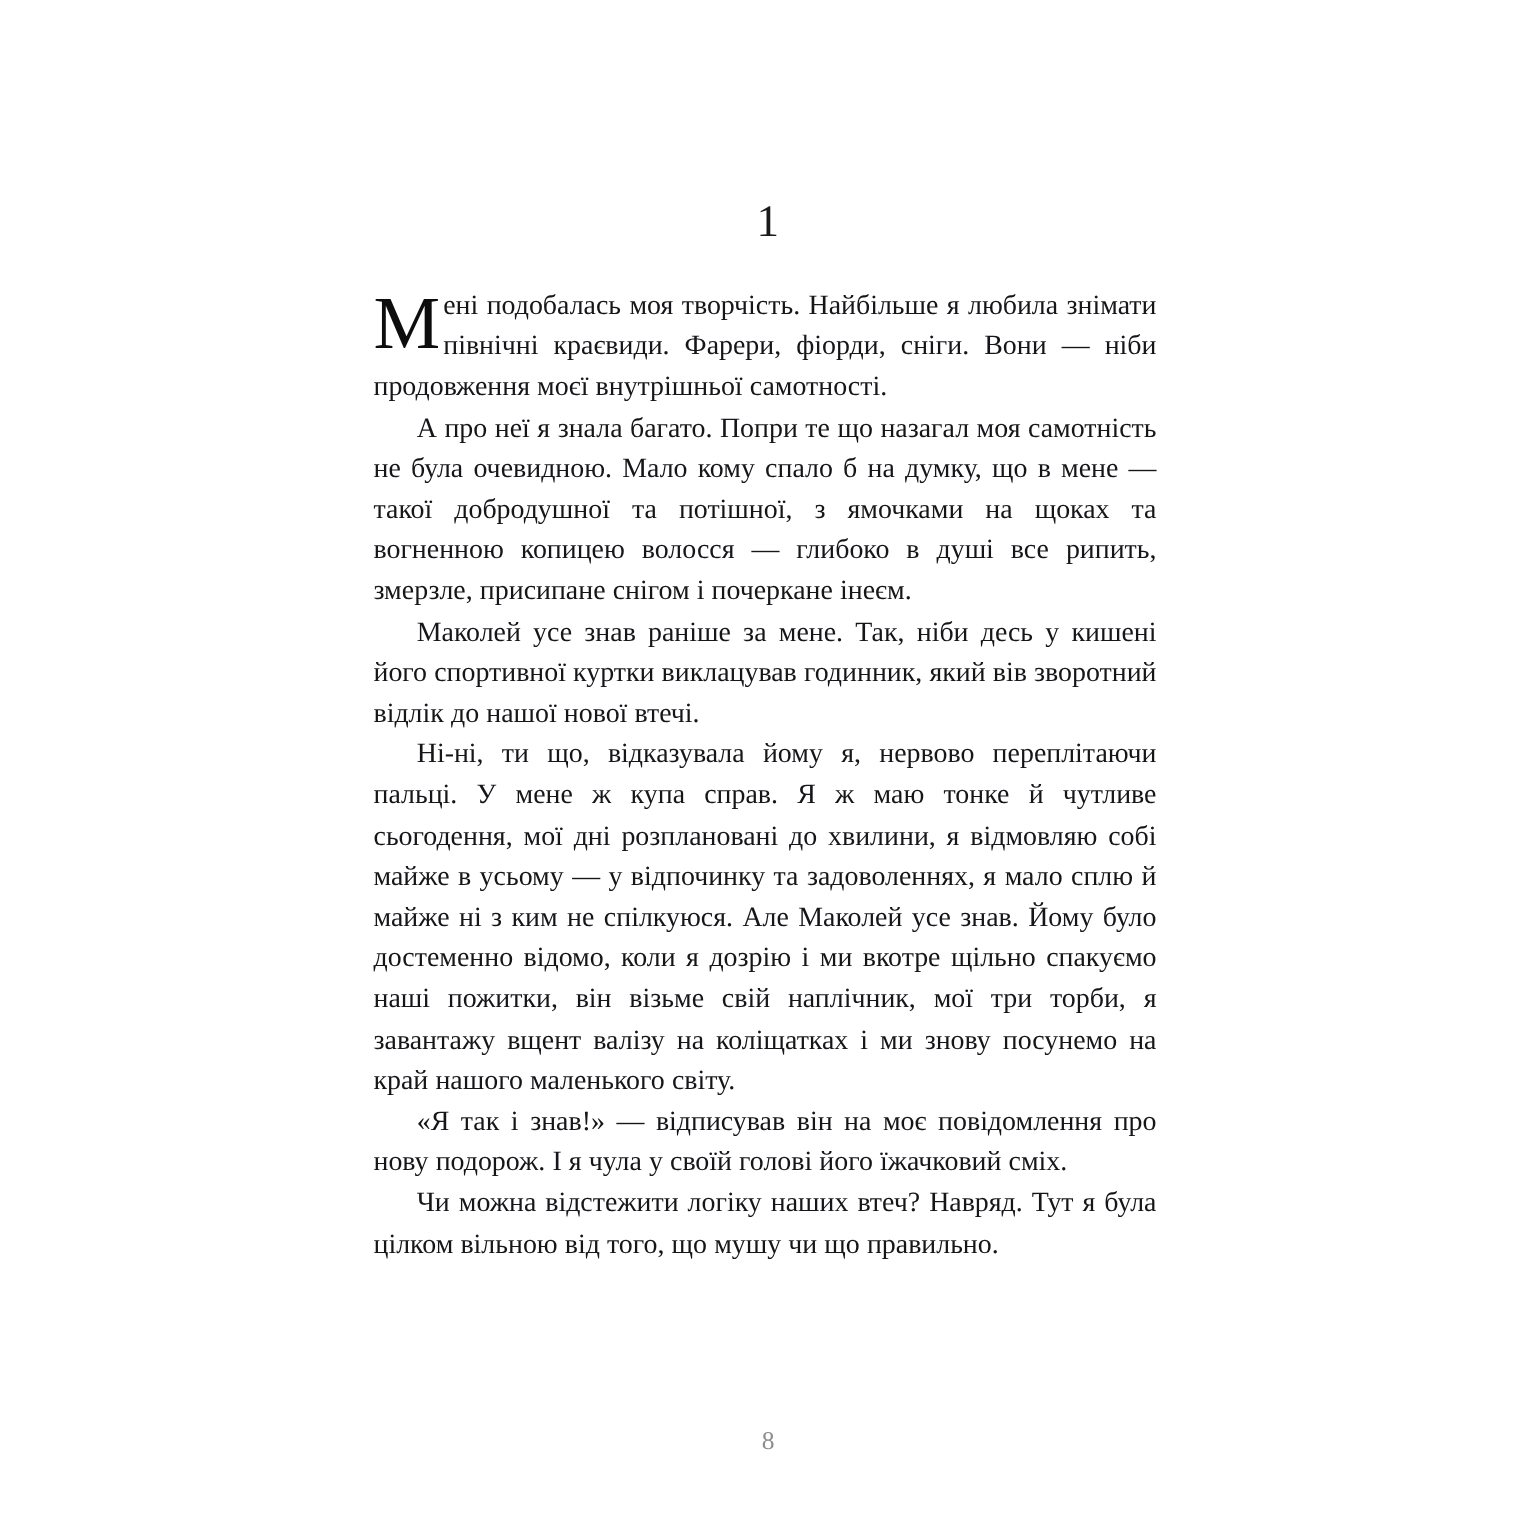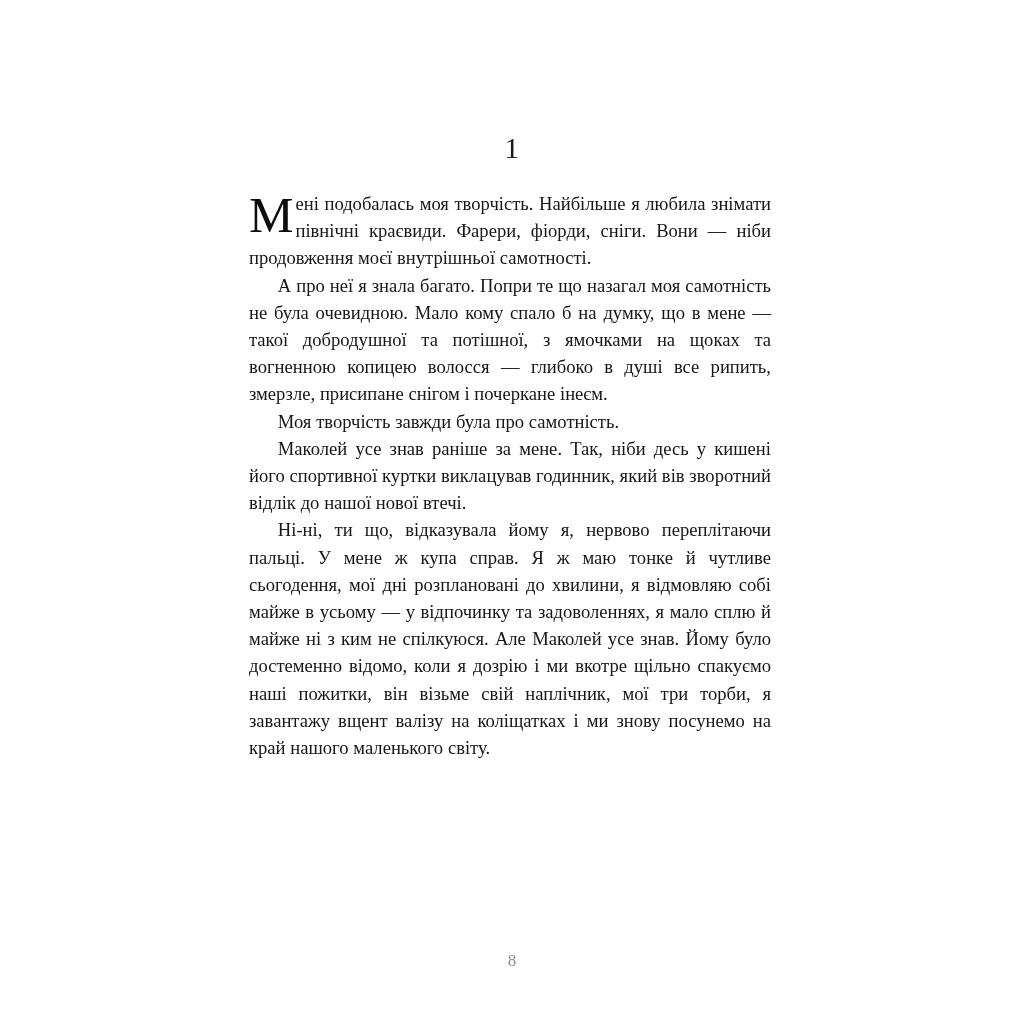--- a/index.html
+++ b/index.html
@@ -92,26 +92,27 @@
 <div class="page">
 
   <div class="chapter-number">1</div>
 
   <div class="text-block">
 
     <p class="opening"><span class="dropcap">М</span><span>ені подобалась моя творчість. Найбільше я любила знімати північні краєвиди. Фарери, фіорди, сніги. Вони — ніби продовження моєї внутрішньої самотності.</span></p>
 
     <p><span>А про неї я знала багато. Попри те що назагал моя самотність не була очевидною. Мало кому спало б на думку, що в мене — такої добродушної та потішної, з ямочками на щоках та вогненною копицею волосся — глибоко в душі все рипить, змерзле, присипане снігом і почеркане інеєм.</span></p>
 
-    <p><span>Моя творчість завжди була про самотність.</span></p>
 
 
     <p><span>Маколей усе знав раніше за мене. Так, ніби десь у кишені його спортивної куртки виклацував годинник, який вів зворотний відлік до нашої нової втечі.</span></p>
 
     <p><span>Ні-ні, ти що, відказувала йому я, нервово переплітаючи пальці. У мене ж купа справ. Я ж маю тонке й чутливе сьогодення, мої дні розплановані до хвилини, я відмовляю собі майже в усьому — у відпочинку та задоволеннях, я мало сплю й майже ні з ким не спілкуюся. Але Маколей усе знав. Йому було достеменно відомо, коли я дозрію і ми вкотре щільно спакуємо наші пожитки, він візьме свій наплічник, мої три торби, я завантажу вщент валізу на коліщатках і ми знову посунемо на край нашого маленького світу.</span></p>
 
+    <p><span>«Я так і знав!» — відписував він на моє повідомлення про нову подорож. І я чула у своїй голові його їжачковий сміх.</span></p>
 
+    <p><span>Чи можна відстежити логіку наших втеч? Навряд. Тут я була цілком вільною від того, що мушу чи що правильно.</span></p>
 
   </div>
 
   <div class="folio">8</div>
 
 </div>
 
 </body></html>

